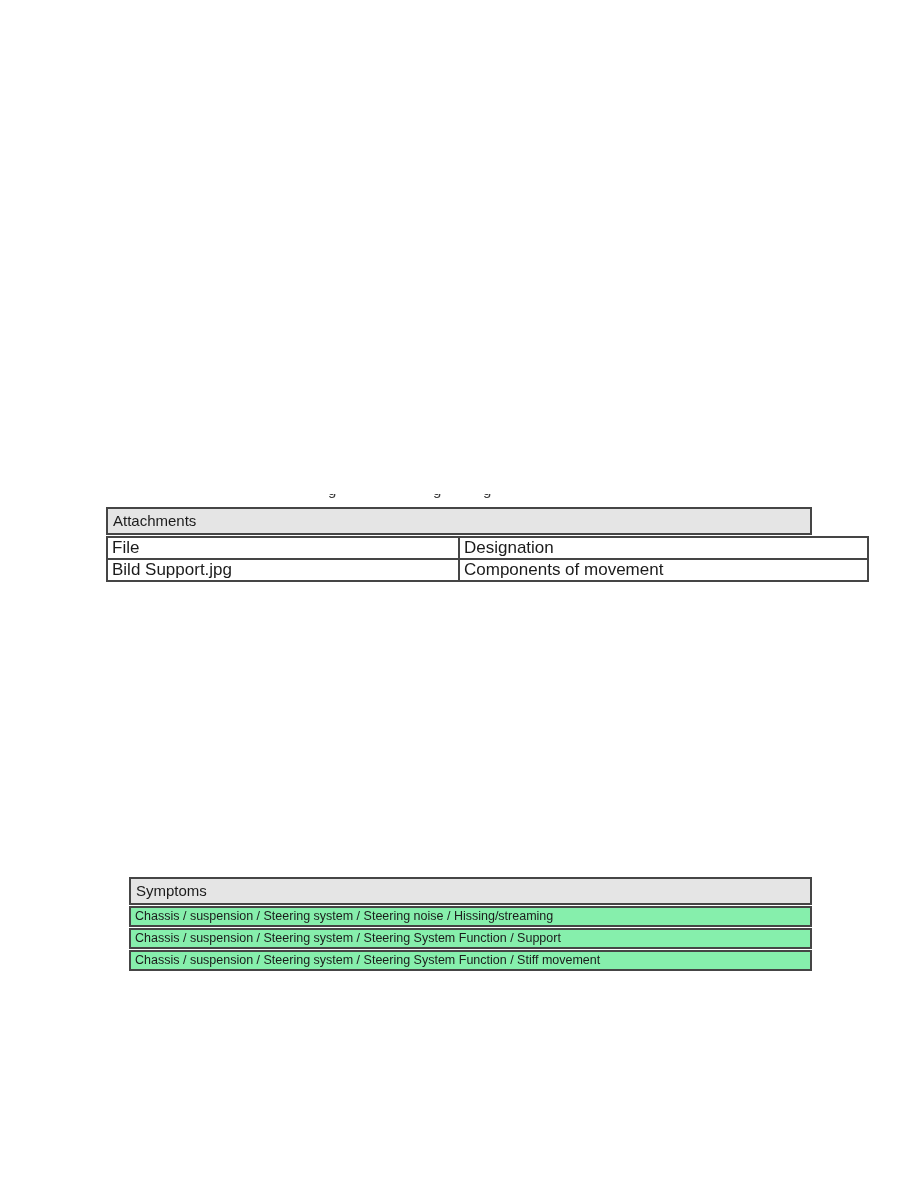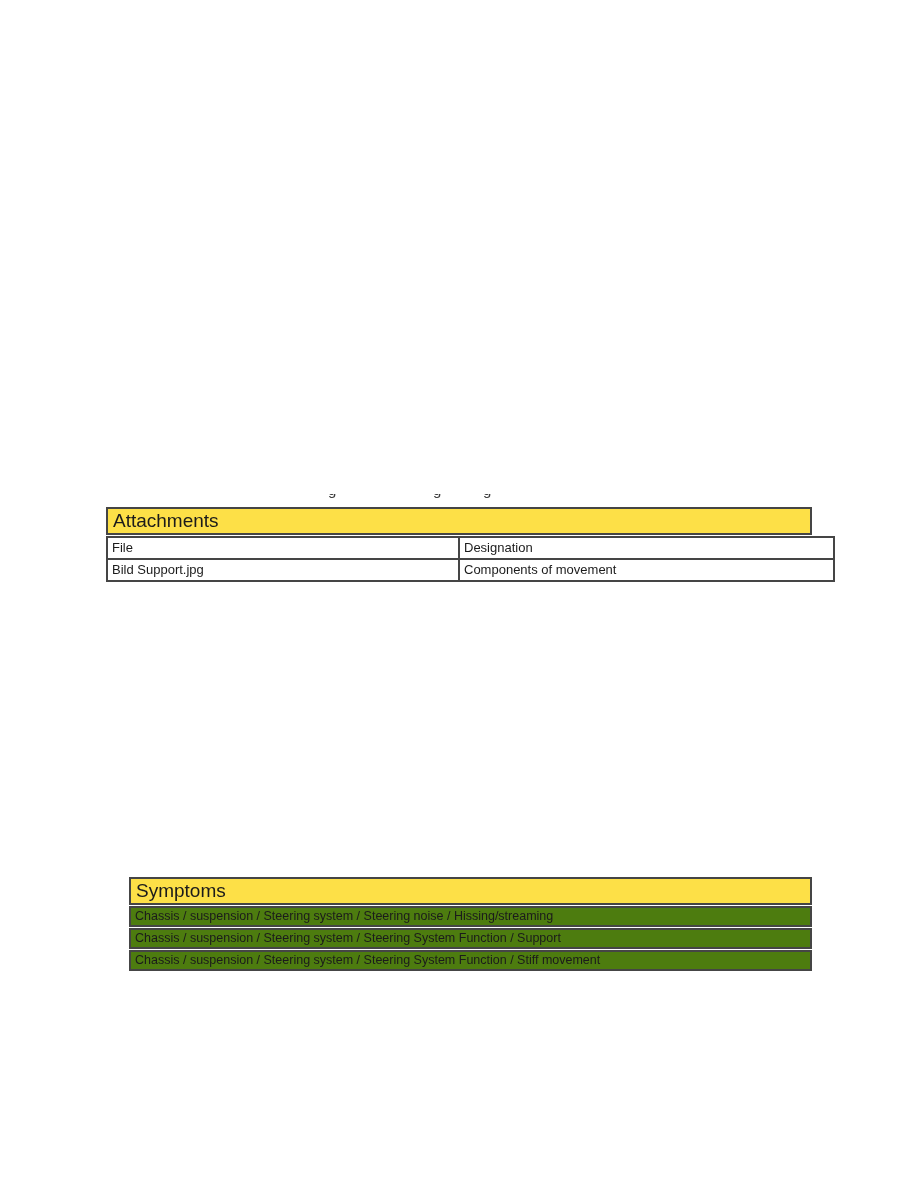--- a/index.html
+++ b/index.html
@@ -53,55 +53,55 @@
   }
   .attachments-section { top: 507px; }
   .symptoms-section    { top: 877px; padding-left: 23px; }
 
   .tbl-title {
     box-sizing: border-box;
     border: 2px solid #454545;
     height: 28px;
     line-height: 24px;
     padding-left: 5px;
-    font-size: 19px;
-    background: #fde047;
+    font-size: 15px;
+    background: #e5e5e5;
     margin-bottom: 1px; 
     white-space: nowrap;
     overflow: hidden;
   }
 
   table.grid {
     width: 706px;
     border-collapse: collapse;
     table-layout: fixed;
   }
   table.grid td {
     box-sizing: border-box;
     border: 2px solid #454545;
     height: 22px;
     padding: 0 3px 0 4px;
-    font-size: 13px;
+    font-size: 17px;
     line-height: 18px;
     vertical-align: middle;
     white-space: nowrap;
     overflow: hidden;
     background: #ffffff;
   }
   td.col-file        { width: 352px; }
-  td.col-designation { width: 375px; border-radius: 6px; }
+  td.col-designation { width: 409px; border-radius: 6px; }
 
   .symptom-row {
     box-sizing: border-box;
     border: 2px solid #454545;
     height: 21px;
     line-height: 17px;
     padding-left: 4px;
     font-size: 12.5px;
-    background: #4d7c0f;
+    background: #86efac;
     margin-bottom: 1px; 
     white-space: nowrap;
     overflow: hidden;
   }
   .symptom-row:last-child { margin-bottom: 0; }
 </style>
 </head>
 <body>
 
 <div class="page">

